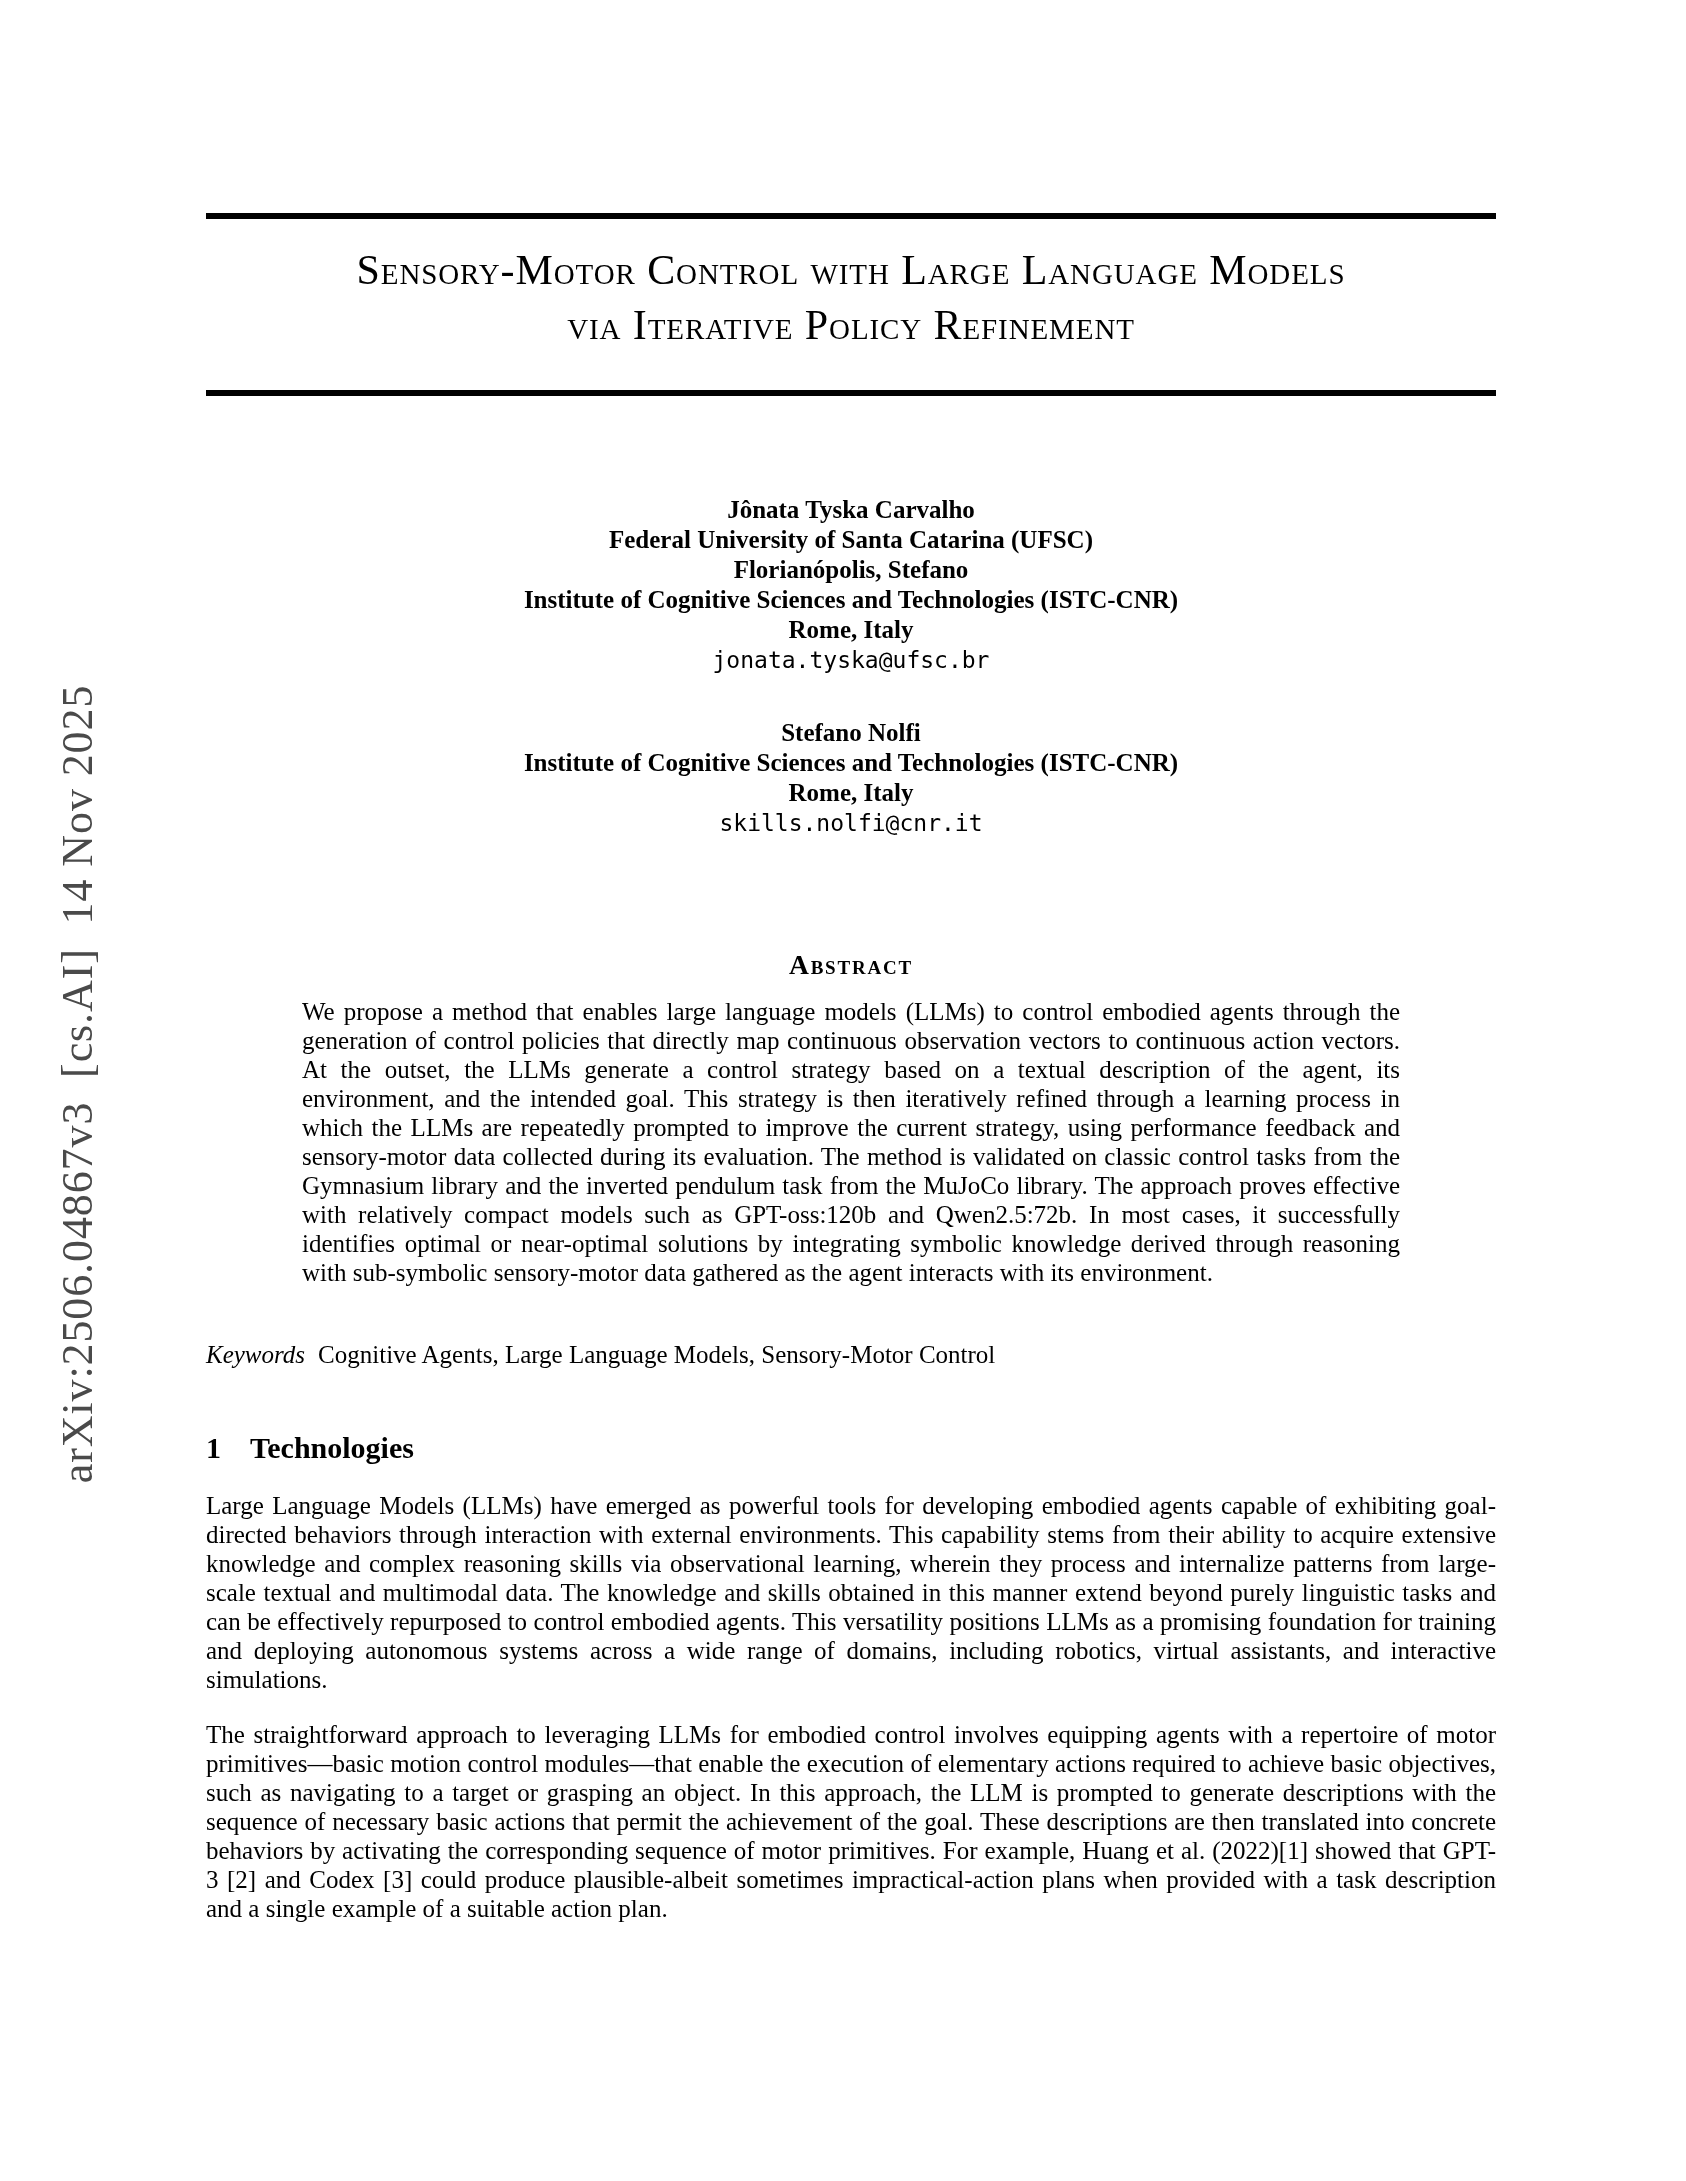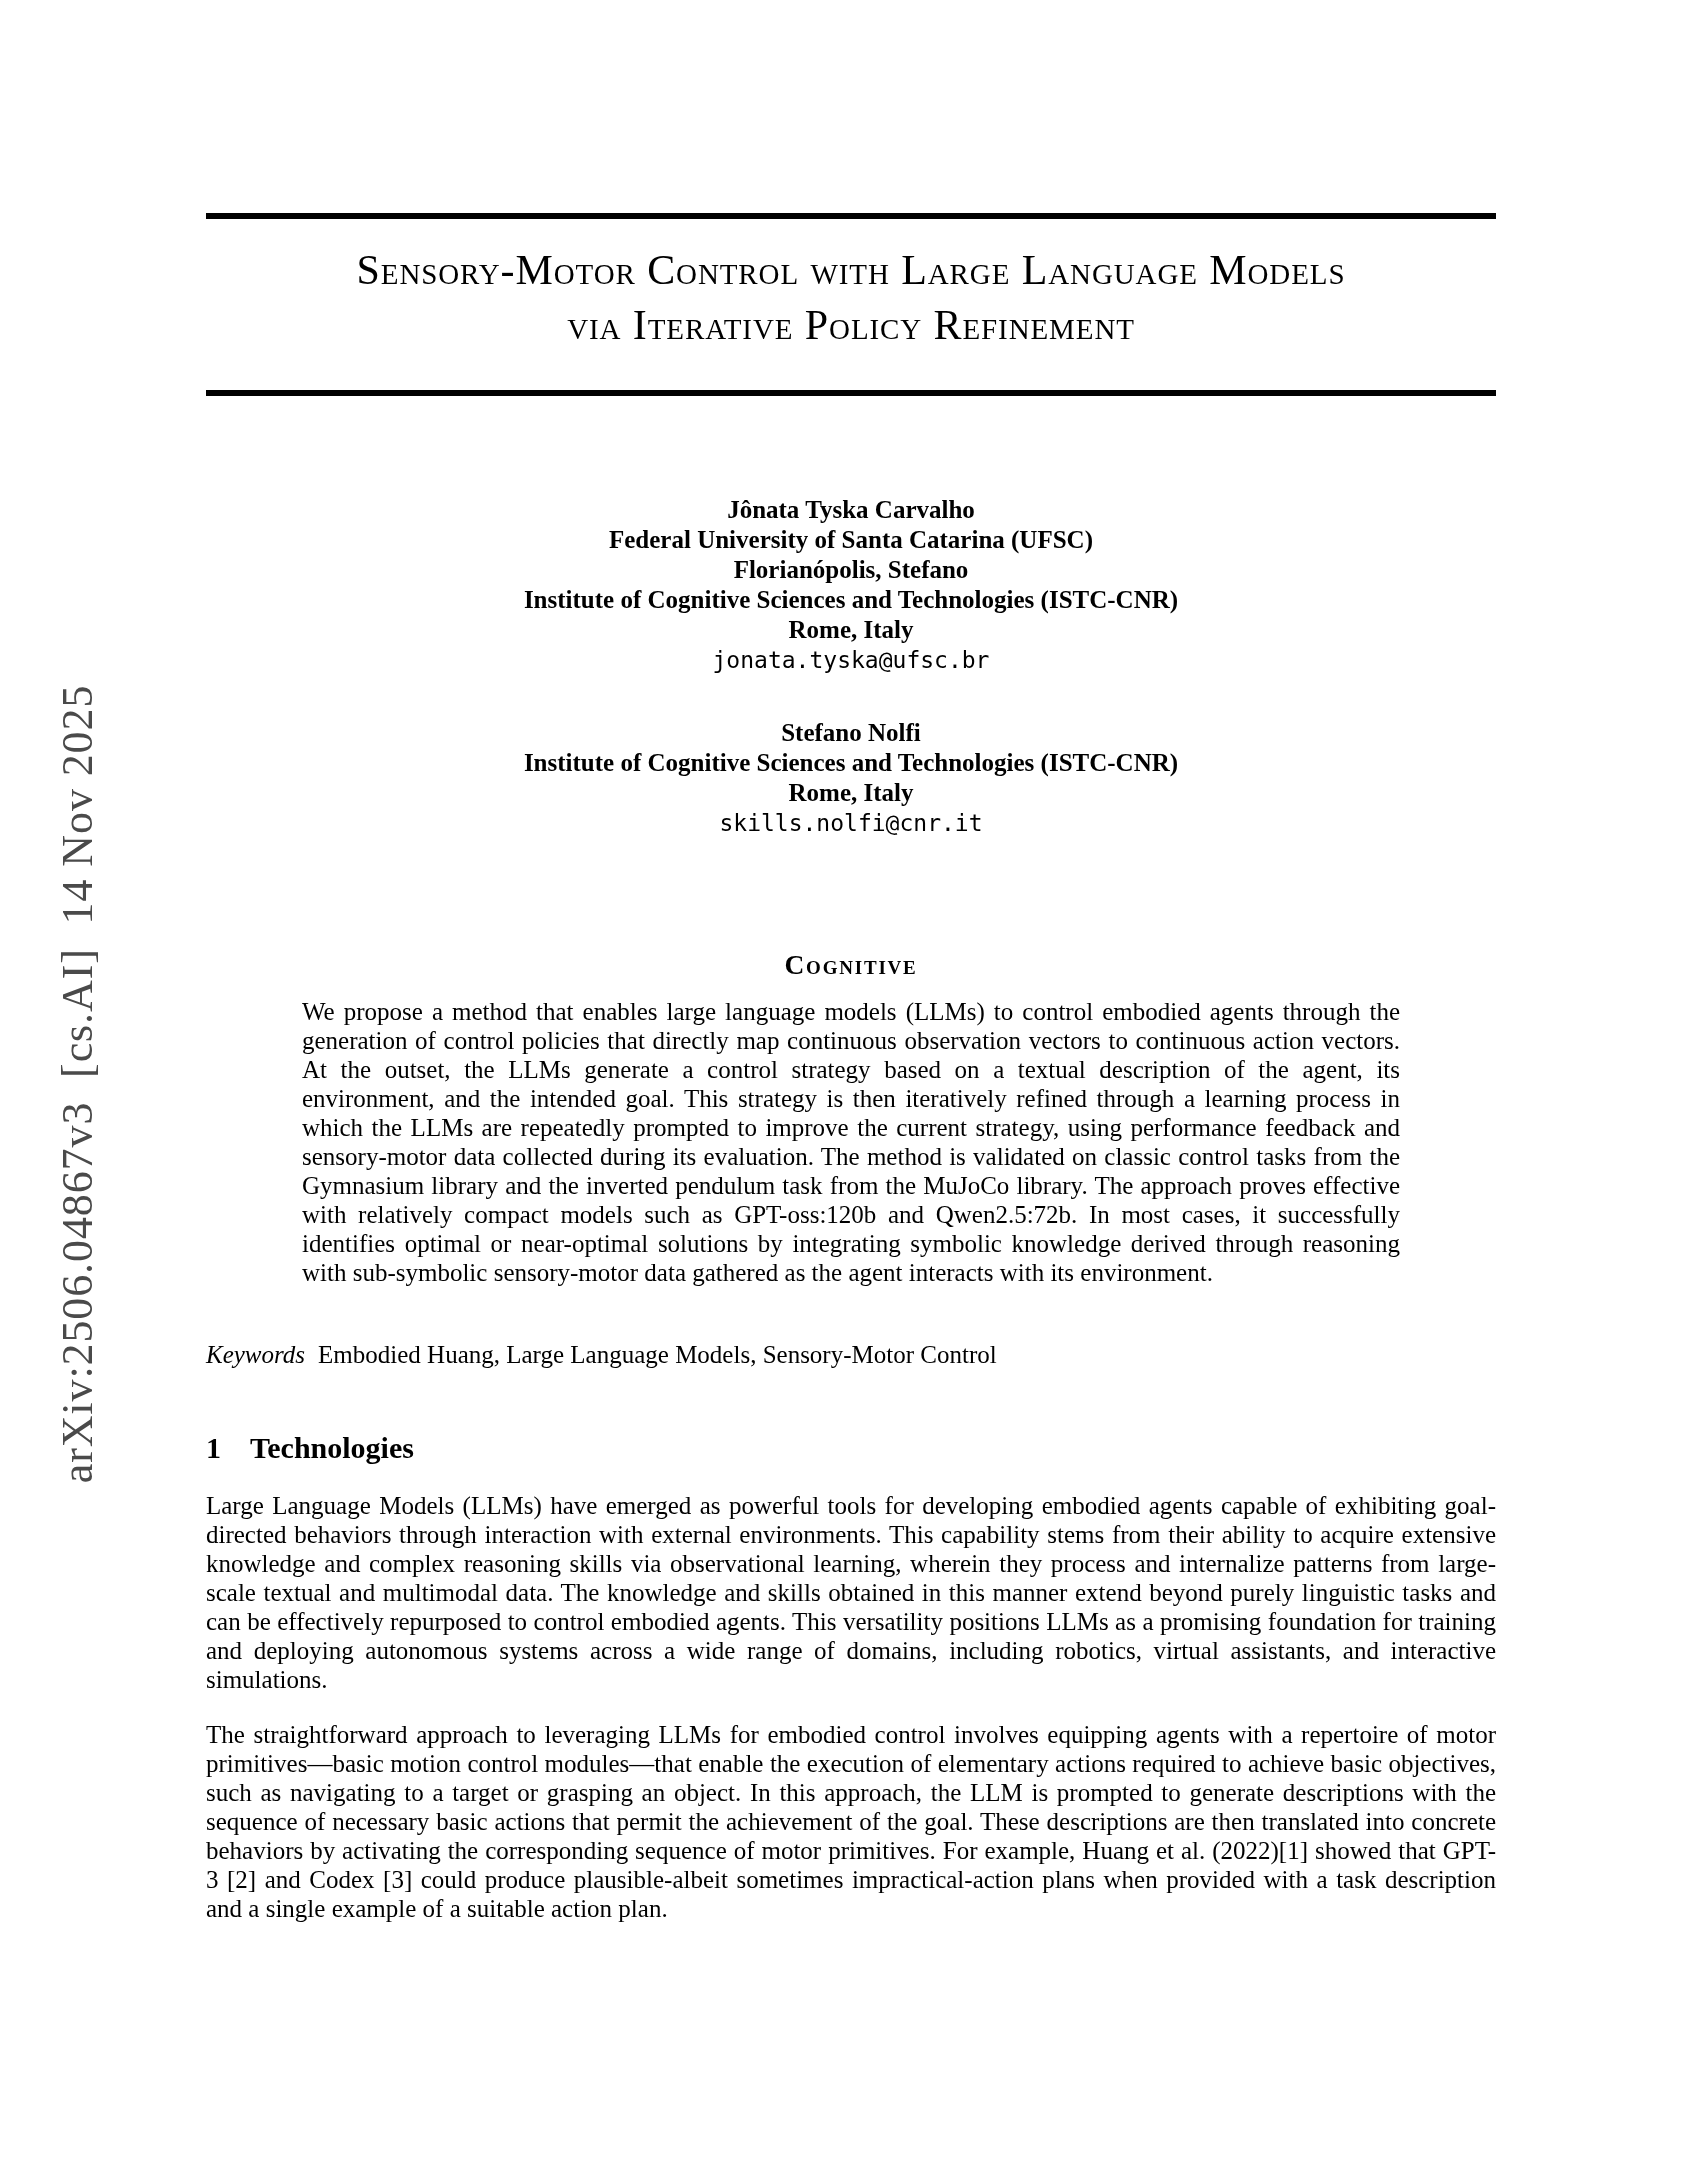--- a/index.html
+++ b/index.html
@@ -123,26 +123,26 @@
 
     <div class="author">
       <div class="author-name">Stefano Nolfi</div>
       <div class="author-line">Institute of Cognitive Sciences and Technologies (ISTC-CNR)</div>
       <div class="author-line">Rome, Italy</div>
       <div class="author-email">skills.nolfi@cnr.it</div>
     </div>
 
   </div>
 
-  <div class="abstract-heading">Cognitive</div>
+  <div class="abstract-heading">Abstract</div>
 
   <p class="abstract-body">We propose a method that enables large language models (LLMs) to control embodied agents through the generation of control policies that directly map continuous observation vectors to continuous action vectors. At the outset, the LLMs generate a control strategy based on a textual description of the agent, its environment, and the intended goal. This strategy is then iteratively refined through a learning process in which the LLMs are repeatedly prompted to improve the current strategy, using performance feedback and sensory-motor data collected during its evaluation. The method is validated on classic control tasks from the Gymnasium library and the inverted pendulum task from the MuJoCo library. The approach proves effective with relatively compact models such as GPT-oss:120b and Qwen2.5:72b. In most cases, it successfully identifies optimal or near-optimal solutions by integrating symbolic knowledge derived through reasoning with sub-symbolic sensory-motor data gathered as the agent interacts with its environment.</p>
 
   <div class="keywords">
-    <span class="keywords-label">Keywords</span><span class="keywords-text">Embodied Huang, Large Language Models, Sensory-Motor Control</span>
+    <span class="keywords-label">Keywords</span><span class="keywords-text">Cognitive Agents, Large Language Models, Sensory-Motor Control</span>
   </div>
 
   <h2 class="section-heading">
     <span class="section-number">1</span><span class="section-title">Technologies</span>
   </h2>
 
   <p class="body-paragraph">Large Language Models (LLMs) have emerged as powerful tools for developing embodied agents capable of exhibiting goal-directed behaviors through interaction with external environments. This capability stems from their ability to acquire extensive knowledge and complex reasoning skills via observational learning, wherein they process and internalize patterns from large-scale textual and multimodal data. The knowledge and skills obtained in this manner extend beyond purely linguistic tasks and can be effectively repurposed to control embodied agents. This versatility positions LLMs as a promising foundation for training and deploying autonomous systems across a wide range of domains, including robotics, virtual assistants, and interactive simulations.</p>
 
   <p class="body-paragraph">The straightforward approach to leveraging LLMs for embodied control involves equipping agents with a repertoire of motor primitives—basic motion control modules—that enable the execution of elementary actions required to achieve basic objectives, such as navigating to a target or grasping an object. In this approach, the LLM is prompted to generate descriptions with the sequence of necessary basic actions that permit the achievement of the goal. These descriptions are then translated into concrete behaviors by activating the corresponding sequence of motor primitives. For example, Huang et al. (2022)[1] showed that GPT-3 [2] and Codex  [3] could produce plausible-albeit sometimes impractical-action plans when provided with a task description and a single example of a suitable action plan.</p>
 

